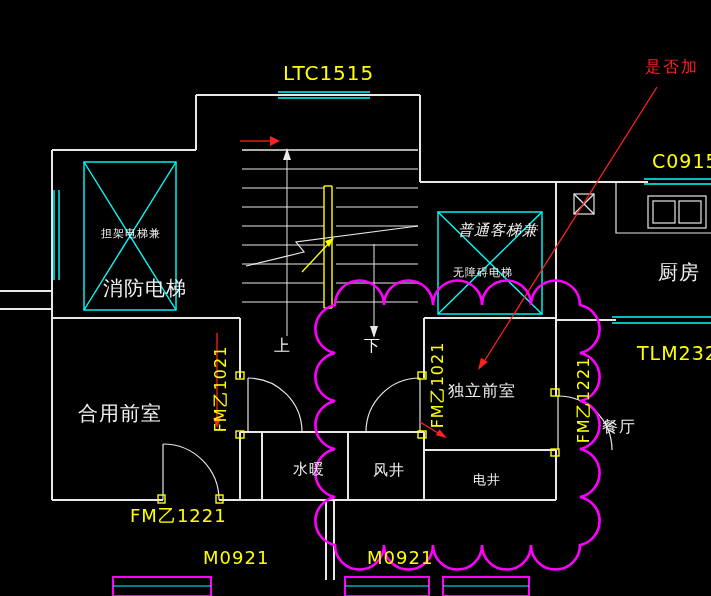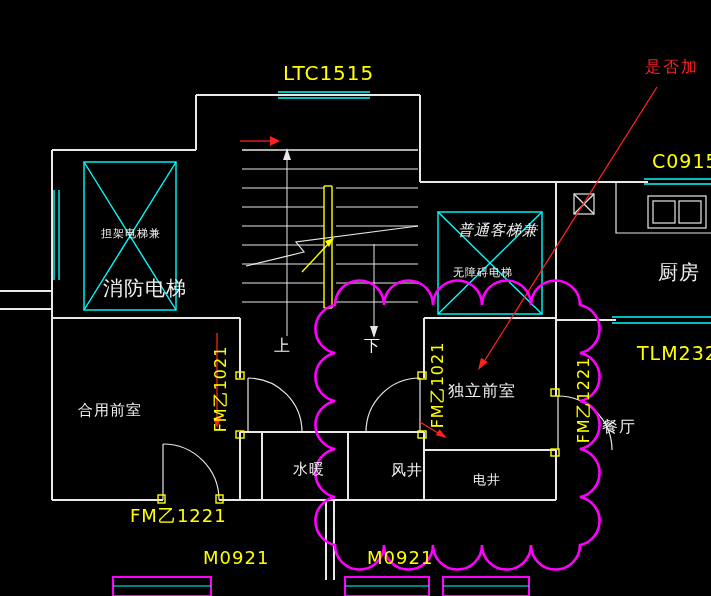--- a/index.html
+++ b/index.html
@@ -187,31 +187,31 @@
   <div class="lbl" style="left:602px;top:419px;font-size:16px;">餐厅</div>
 
   <div class="lbl" style="left:101px;top:228px;font-size:11px;text-align:right;">担架电梯兼</div>
 
   <div class="lbl" style="left:103px;top:278px;font-size:20px;">消防电梯</div>
 
   <div class="lbl" style="left:458px;top:223px;font-size:15px;font-style:italic;">普通客梯兼</div>
 
   <div class="lbl" style="left:453px;top:268px;font-size:11px;font-family:Liberation Mono, monospace;">无障碍电梯</div>
 
-  <div class="lbl" style="left:78px;top:403px;font-size:15px;text-align:right;">合用前室</div>
+  <div class="lbl" style="left:78px;top:403px;font-size:20px;text-align:right;">合用前室</div>
 
   <div class="lbl" style="left:448px;top:383px;font-size:16px;">独立前室</div>
 
   <div class="lbl" style="left:274px;top:338px;font-size:16px;">上</div>
 
   <div class="lbl" style="left:364px;top:338px;font-size:16px;">下</div>
 
   <div class="lbl" style="left:293px;top:463px;font-size:15px;font-family:Liberation Mono, monospace;">水暖</div>
 
-  <div class="lbl" style="left:373px;top:463px;font-size:15px;margin-left:18px;">风井</div>
+  <div class="lbl" style="left:373px;top:463px;font-size:15px;">风井</div>
 
   <div class="lbl" style="left:473px;top:473px;font-size:13px;">电井</div>
 
   <div class="lbl yellow rot" style="left:221px;top:389px;font-size:16px;">FM乙1021</div>
 
   <div class="lbl yellow rot" style="left:438px;top:385px;font-size:16px;">FM乙1021</div>
 
   <div class="lbl yellow rot" style="left:584px;top:400px;font-size:16px;">FM乙1221</div>
 
   <div class="lbl yellow" style="left:130px;top:507px;font-size:18px;">FM乙1221</div>

